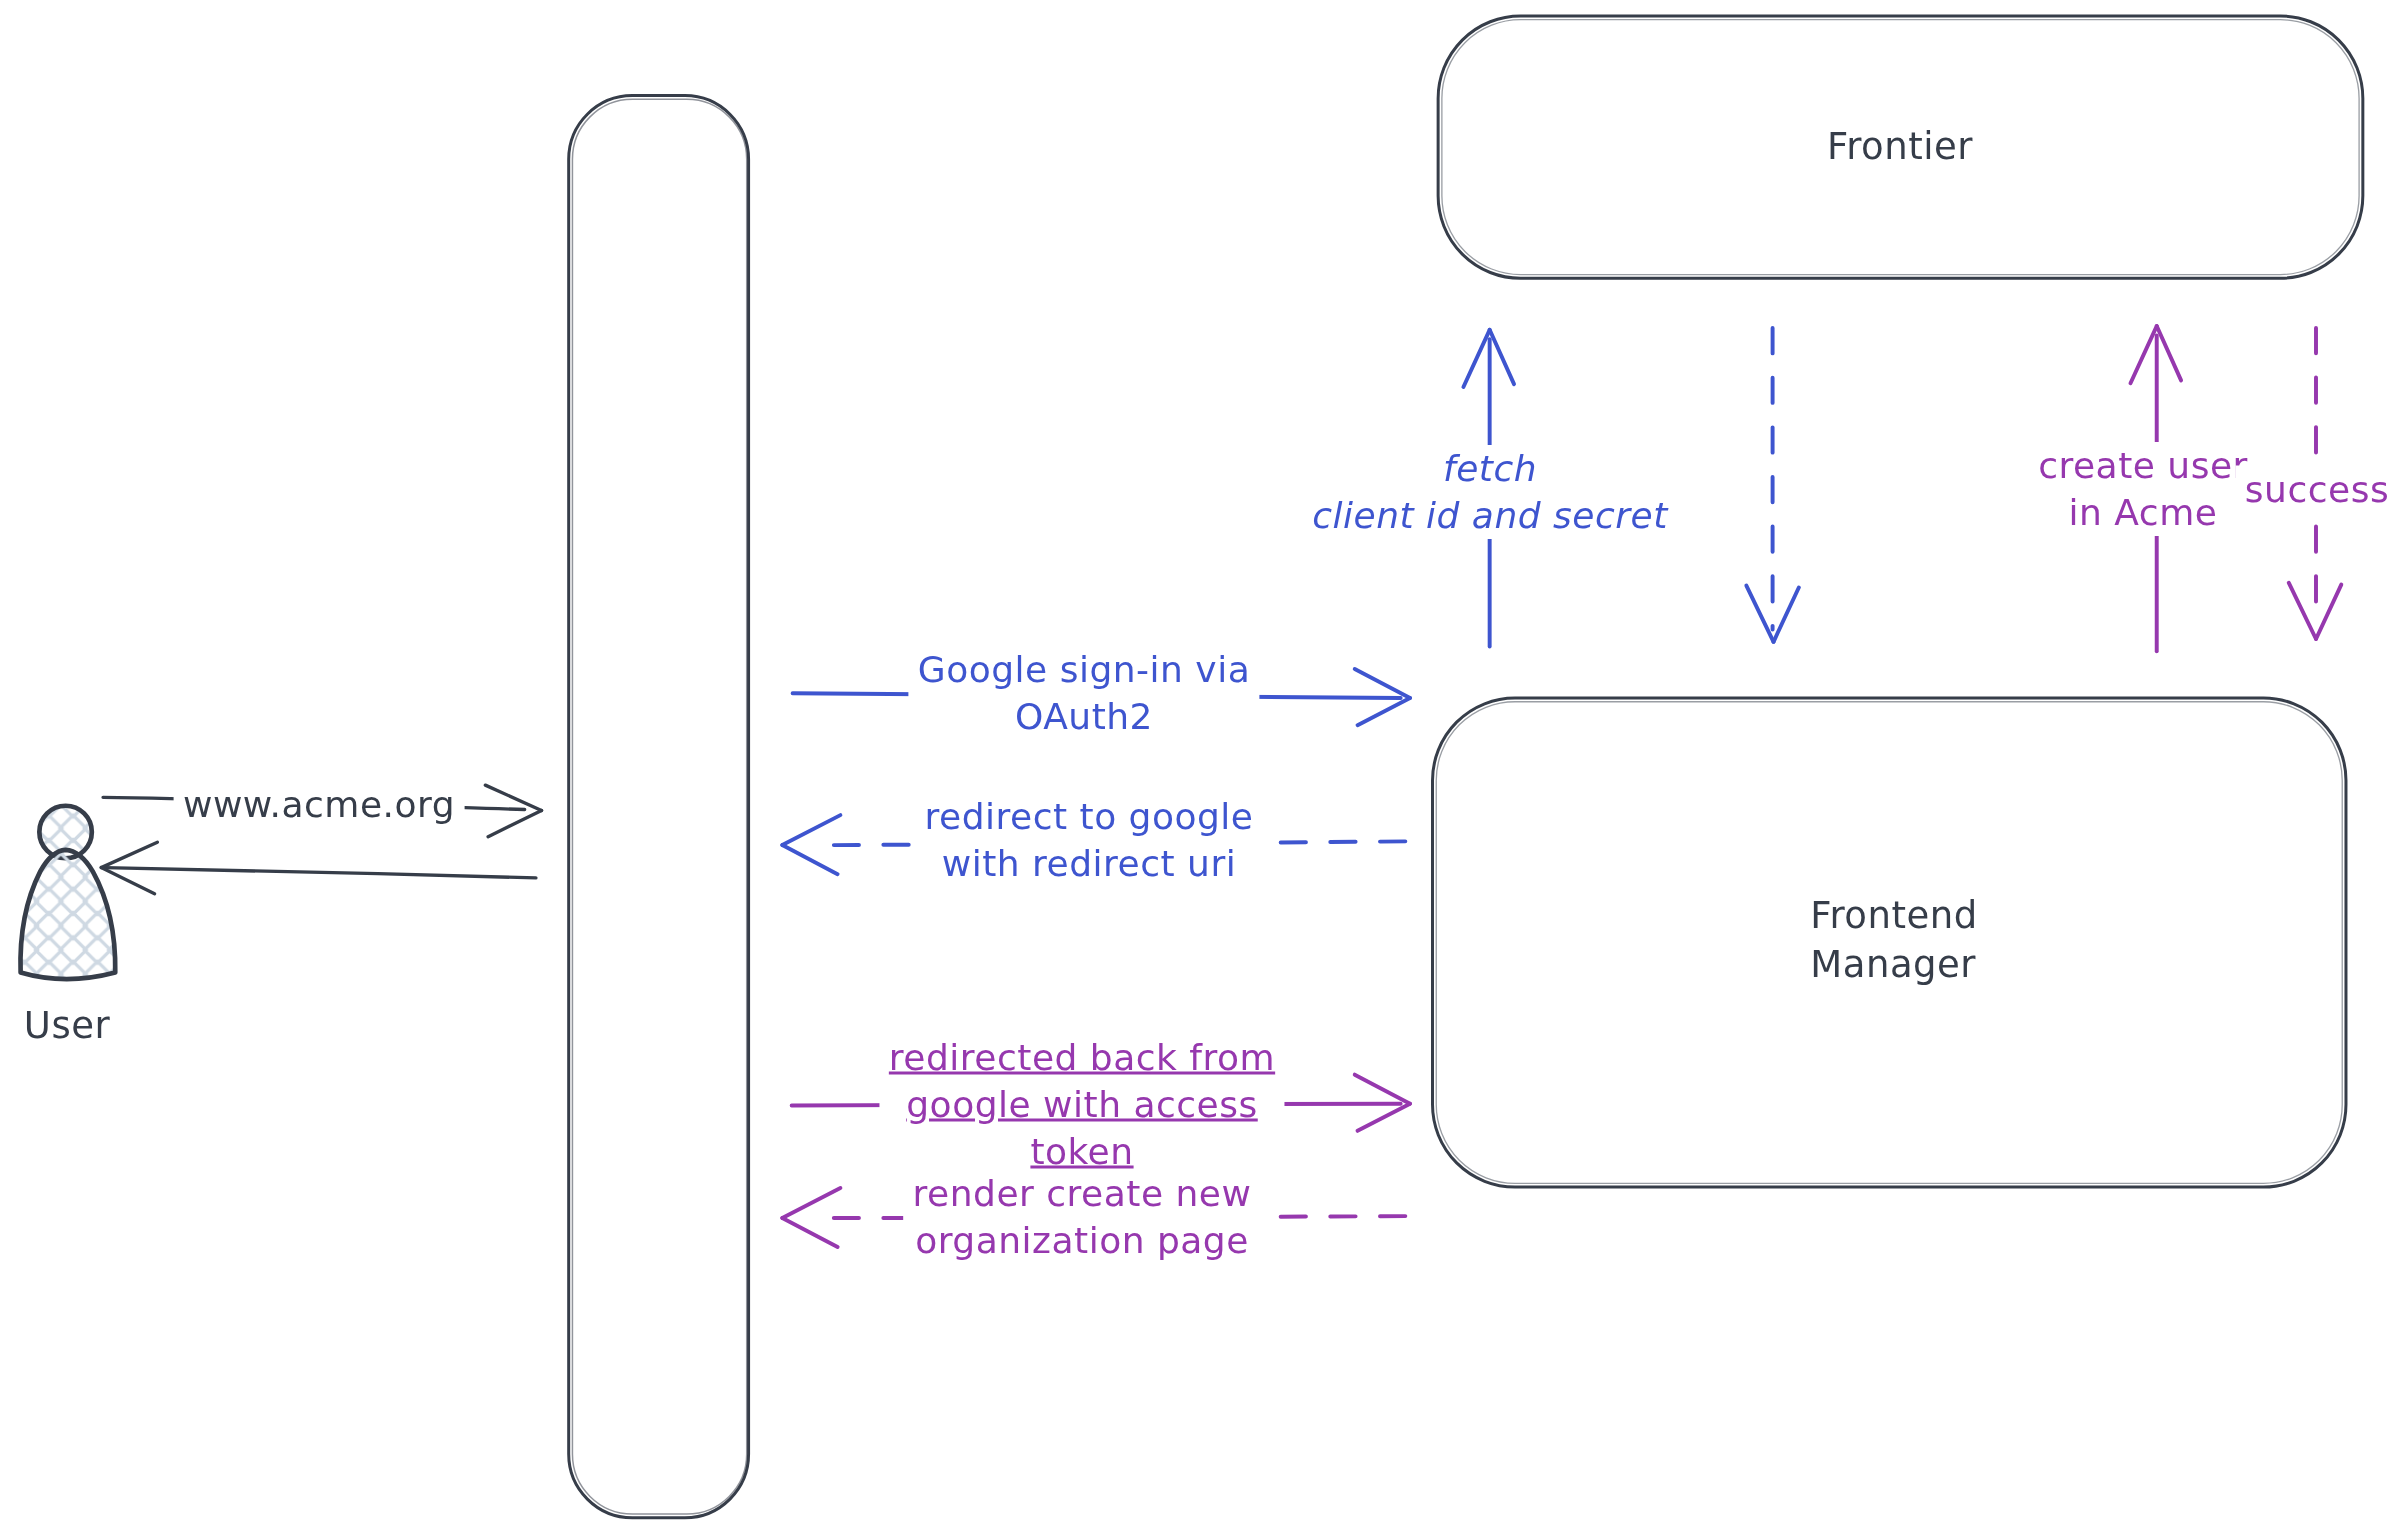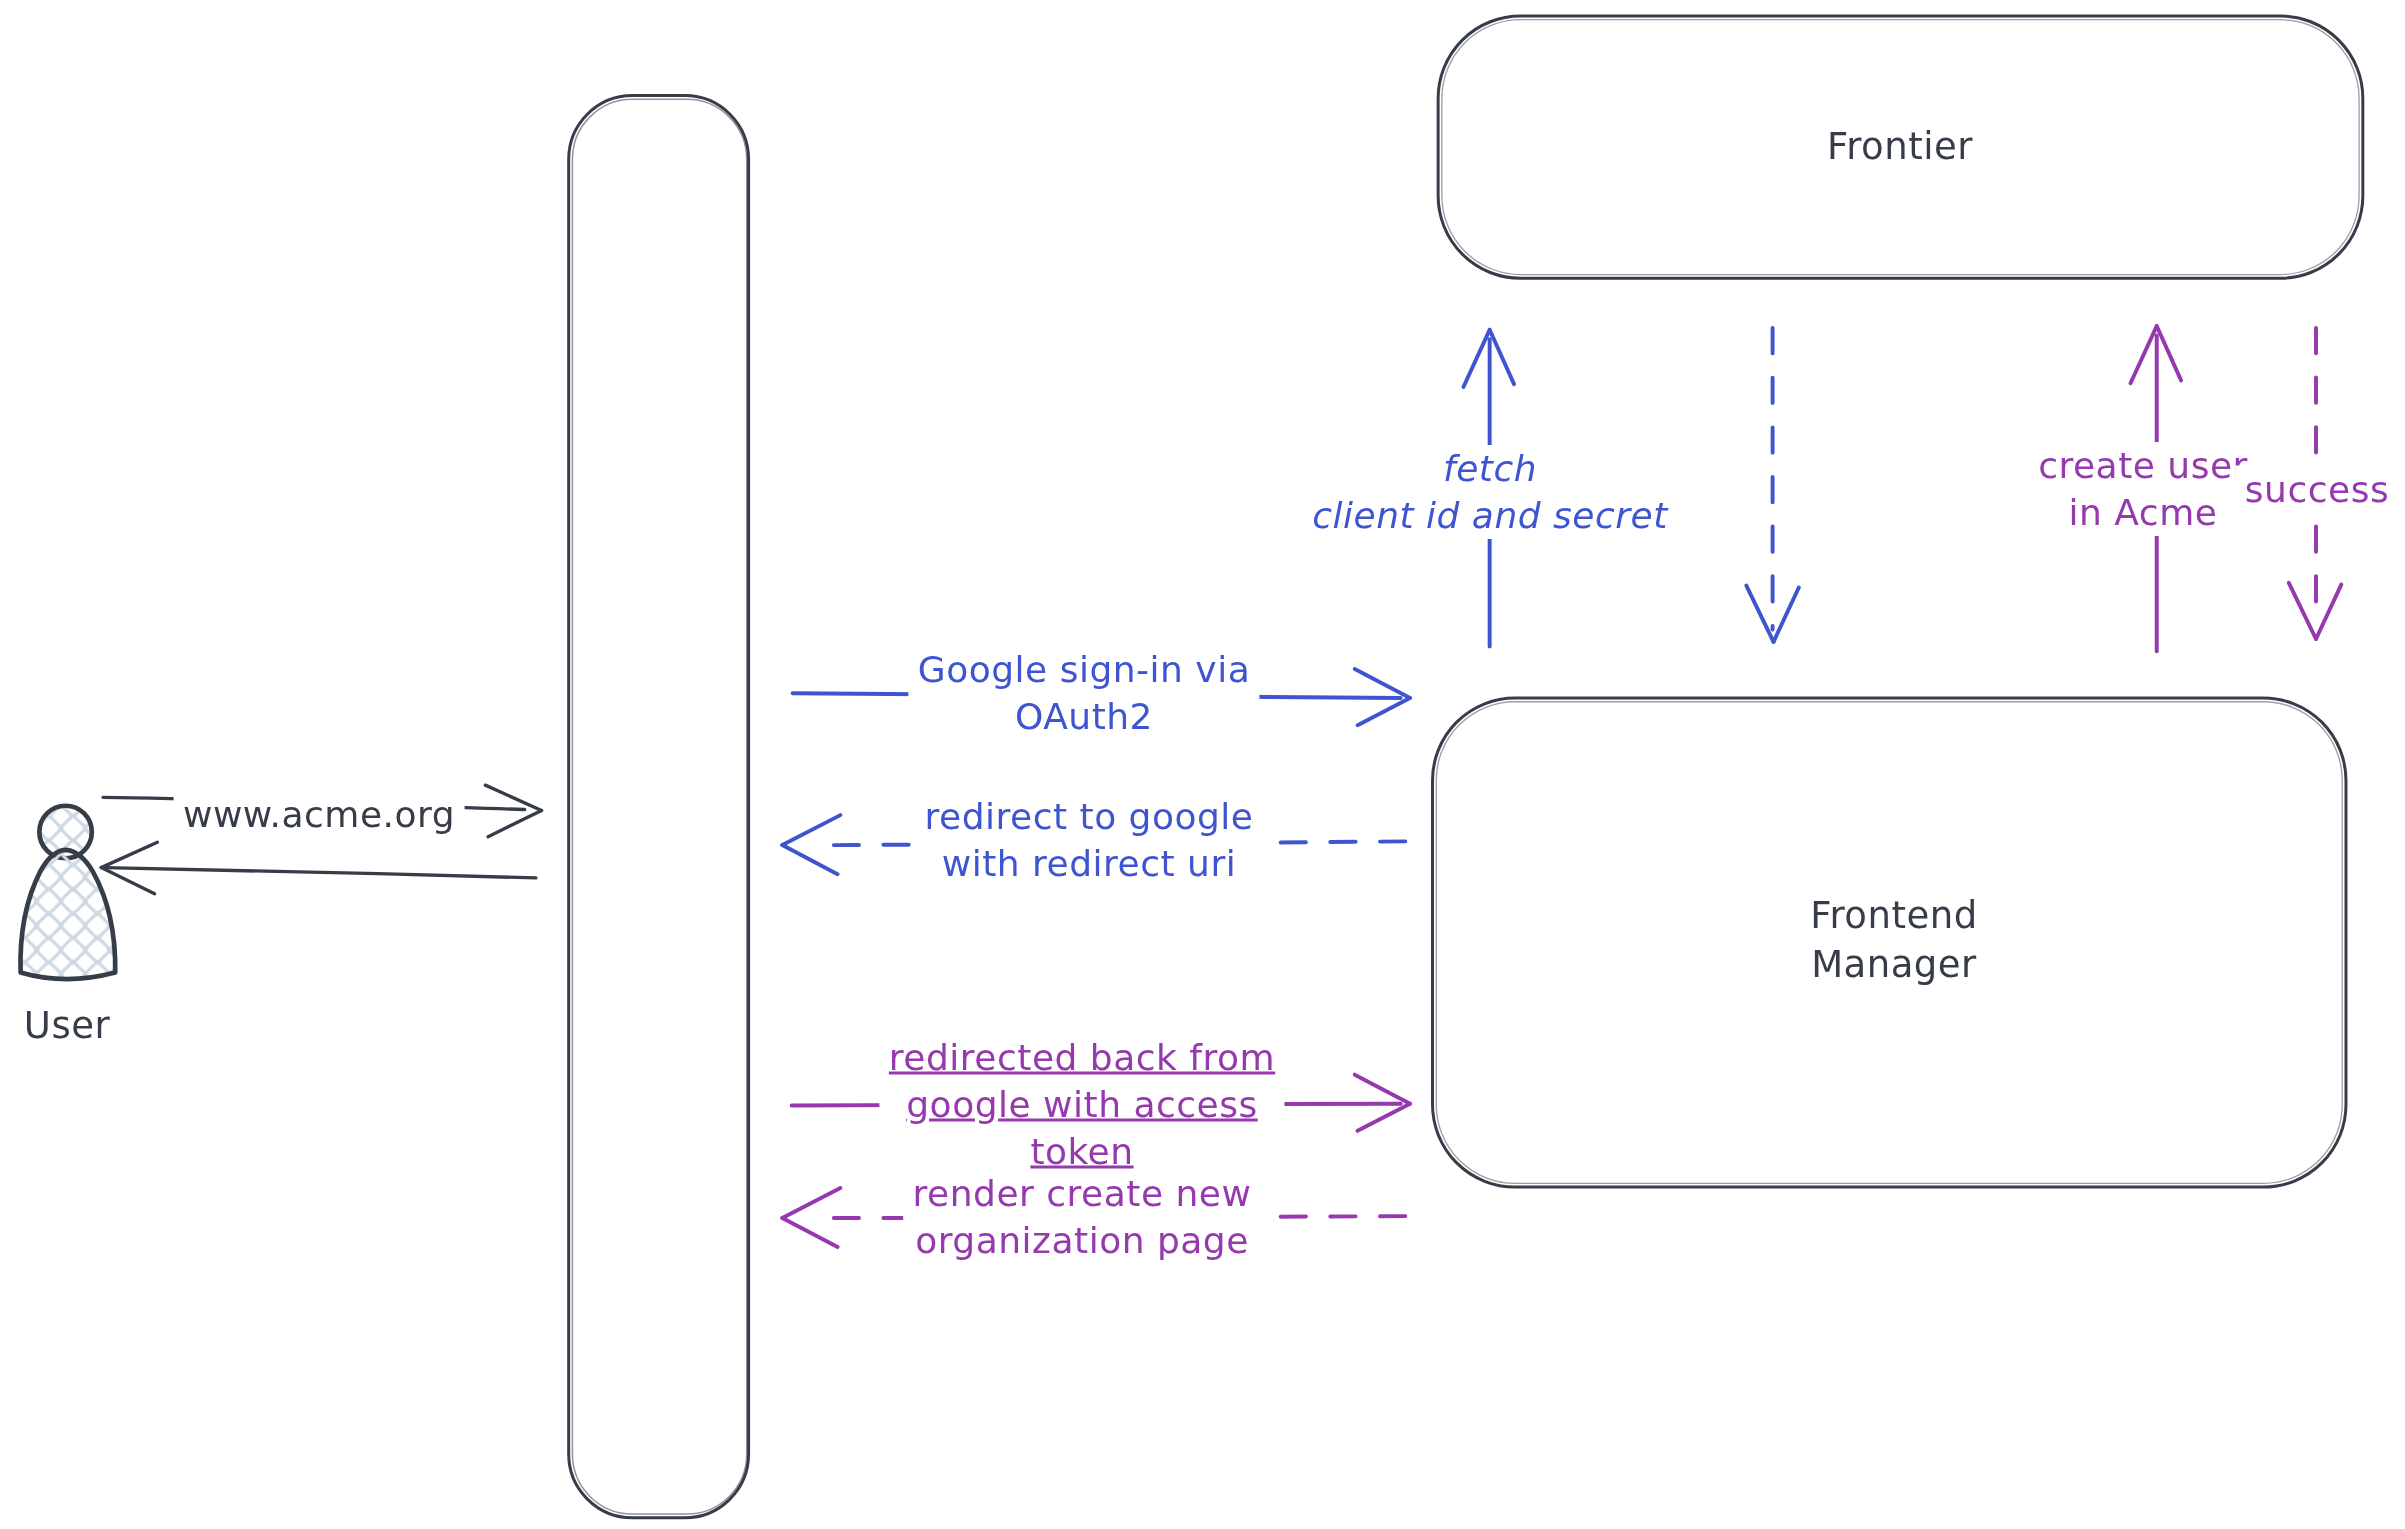--- a/index.html
+++ b/index.html
@@ -22,21 +22,21 @@
     white-space:pre-line;
     font-size:36px;
     line-height:47px;
     letter-spacing:0.5px;
     background:var(--background,#fff);
     padding:0 9.4px;
   }
   .title{
     position:absolute;
     transform:translate(-50%,-50%);
-    text-align:center;
+    text-align:left;
     white-space:pre-line;
     font-size:37px;
     line-height:49px;
     letter-spacing:0.5px;
   }
   .c-ink{color:var(--ink,#363d49);}
   .c-blue{color:var(--blue,#3e55cf);}
   .c-purple{color:var(--purple,#9638ae);}
 </style>
 </head>
@@ -131,21 +131,21 @@
       <path d="M2472 682 L2443 622"></path>
       <path d="M2472 682 L2499 624"></path>
     </g>
   </svg>
 
   <div class="title c-ink" style="left:1900px;top:146px;">Frontier</div>
   <div class="title c-ink" style="left:1894px;top:940px;">Frontend
 Manager</div>
   <div class="title c-ink" style="left:67px;top:1025px;">User</div>
 
-  <div class="lbl c-ink" style="left:319px;top:804px;margin-top:10px;">www.acme.org</div>
+  <div class="lbl c-ink" style="left:319px;top:804px;">www.acme.org</div>
   <div class="lbl c-blue" style="left:1084px;top:693px;">Google sign-in via
 OAuth2</div>
   <div class="lbl c-blue" style="left:1089px;top:840px;">redirect to google
 with redirect uri</div>
   <div class="lbl c-purple" style="left:1082px;top:1104px;text-decoration:underline;">redirected back from
 google with access
 token</div>
   <div class="lbl c-purple" style="left:1082px;top:1217px;">render create new
 organization page</div>
   <div class="lbl c-blue" style="left:1490px;top:492px;font-style:italic;">fetch

